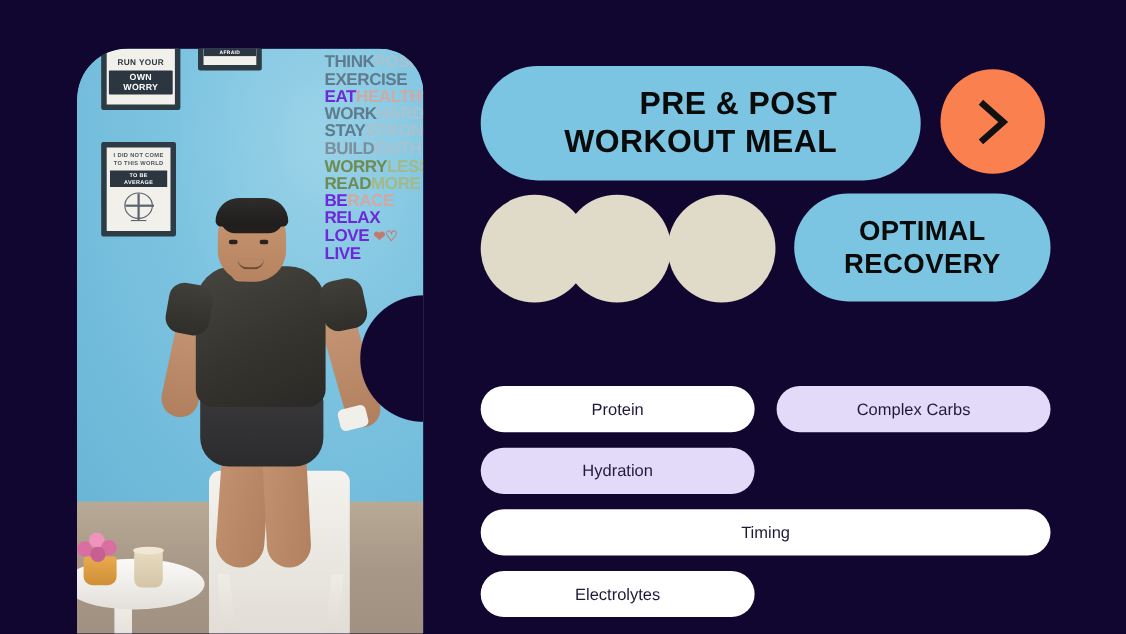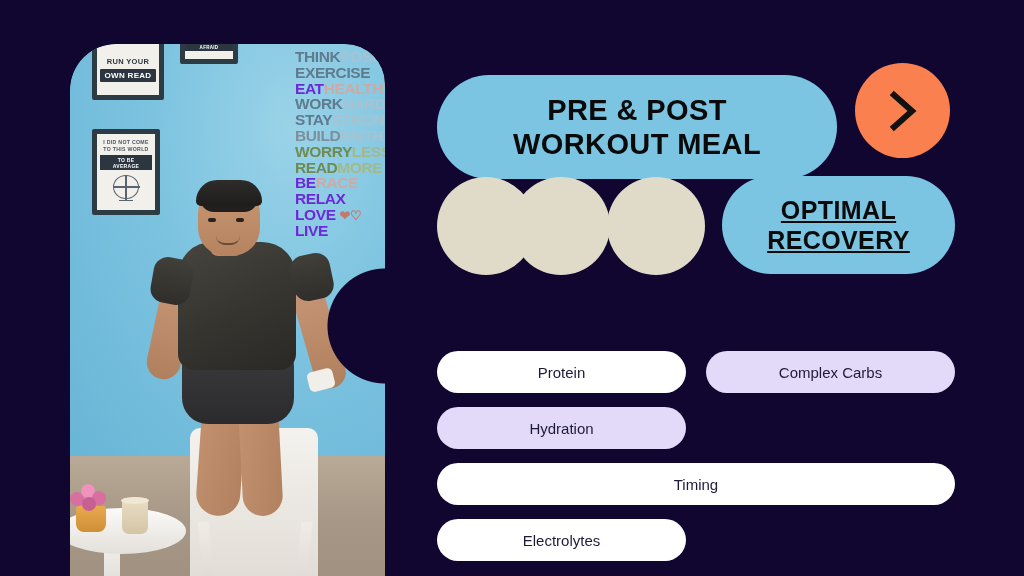--- a/index.html
+++ b/index.html
@@ -236,26 +236,26 @@
     background: #e07aa8;
   }
   .flowers span:nth-child(1){ left:2px;  top:10px; background:#d96fa0;}
   .flowers span:nth-child(2){ left:13px; top:2px;  background:#ef93bc;}
   .flowers span:nth-child(3){ left:24px; top:9px;  background:#d96fa0;}
   .flowers span:nth-child(4){ left:14px; top:15px; background:#c75f92;}
 
   
   .title-pill {
     position: absolute;
-    left: 437px; top: 75px;
+    left: 437px; top: 60px;
     width: 400px; height: 104px;
     background: #7bc5e2;
     border-radius: 52px;
     display: flex; align-items: center; justify-content: center;
-    text-align: center;
+    text-align: right;
     color: #0a0a0a;
     font-size: 29px;
     font-weight: bold;
     line-height: 1.18;
     letter-spacing: .4px;
   }
 
   .next-btn {
     position: absolute;
     left: 855px; top: 63px;
@@ -281,21 +281,20 @@
     width: 233px; height: 98px;
     background: #7bc5e2;
     border-radius: 49px;
     display: flex; align-items: center; justify-content: center;
     text-align: center;
     color: #0a0a0a;
     font-size: 25px;
     font-weight: bold;
     line-height: 1.2;
     letter-spacing: .4px;
-    text-decoration: underline;
   }
 
   .pill-grid {
     position: absolute;
     left: 437px; top: 310px;
     width: 518px;
     display: flex;
     flex-wrap: wrap;
     gap: 14px 20px;
     margin-top: 41px;
@@ -319,21 +318,21 @@
 <div class="slide">
 
   <div class="photo-wrap">
     <div class="photo">
 
       <div class="wall"></div>
       <div class="floor"></div>
 
       <div class="frame frame-1">
         <div class="l1">RUN YOUR</div>
-        <div class="l2">OWN READ</div>
+        <div class="l2">OWN WORRY</div>
       </div>
 
       <div class="frame frame-2">
         <div class="l1">DO NOT BE AFRAID</div>
       </div>
 
       <div class="frame frame-3">
         <div class="l1">I DID NOT COME TO THIS WORLD</div>
         <div class="l2">TO BE AVERAGE</div>
         <div class="globe"></div>

